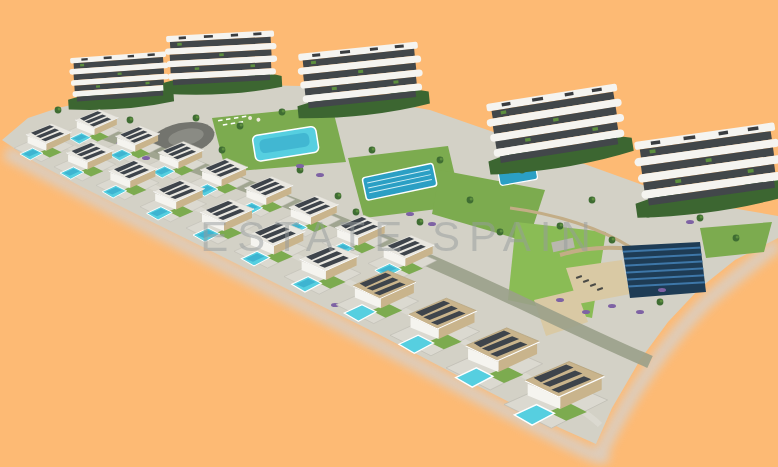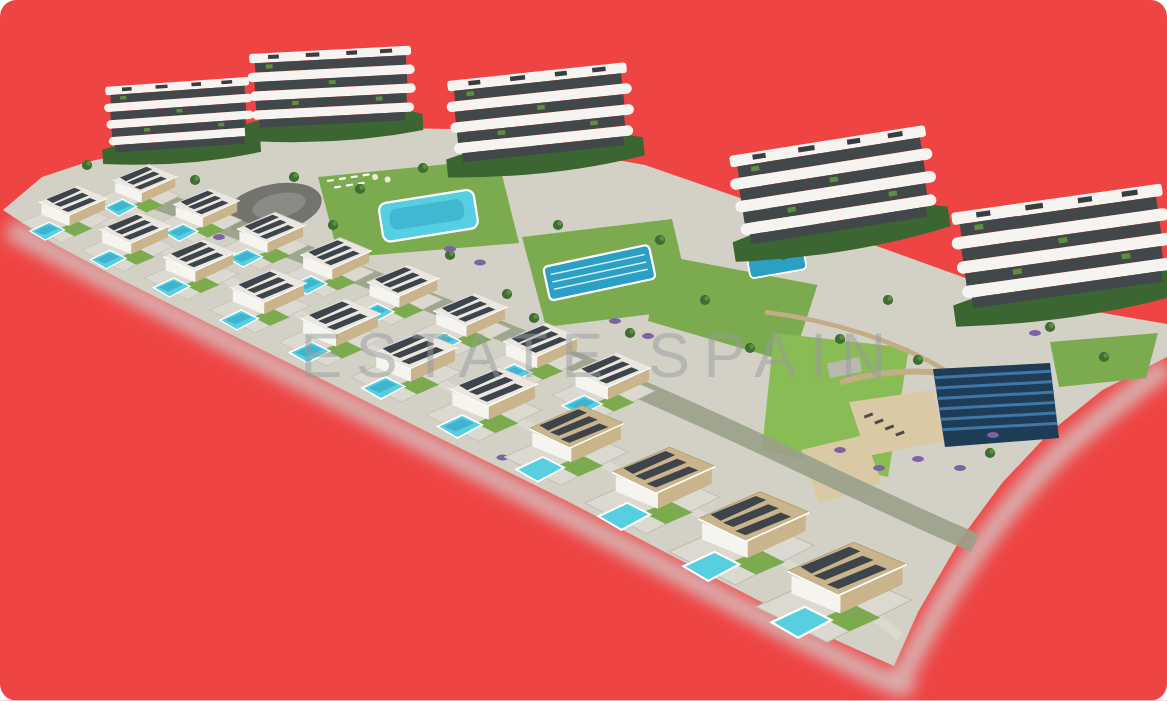--- a/index.html
+++ b/index.html
@@ -1,17 +1,17 @@
 <!DOCTYPE html>
 <html><head>
 <meta charset="utf-8">
 <style>
   html,body{margin:0;padding:0;background:#ffffff;}
-  .stage{position:relative;width:778px;height:467px;background:#ef4444;overflow:hidden;
-         font-family:"Liberation Sans", sans-serif;border-radius:11px;}
+  .stage{position:relative;width:778px;height:467px;background:#fdba74;overflow:hidden;
+         font-family:"Liberation Sans", sans-serif;}
   svg{display:block;}
   .wm{font-family:"Liberation Sans", sans-serif;font-weight:400;}
 </style>
 </head>
 <body>
 
 <div class="stage">
 <svg viewBox="0 0 778 467" width="778" height="467">
   <defs>
     <filter id="soft" x="-30%" y="-30%" width="160%" height="160%">

